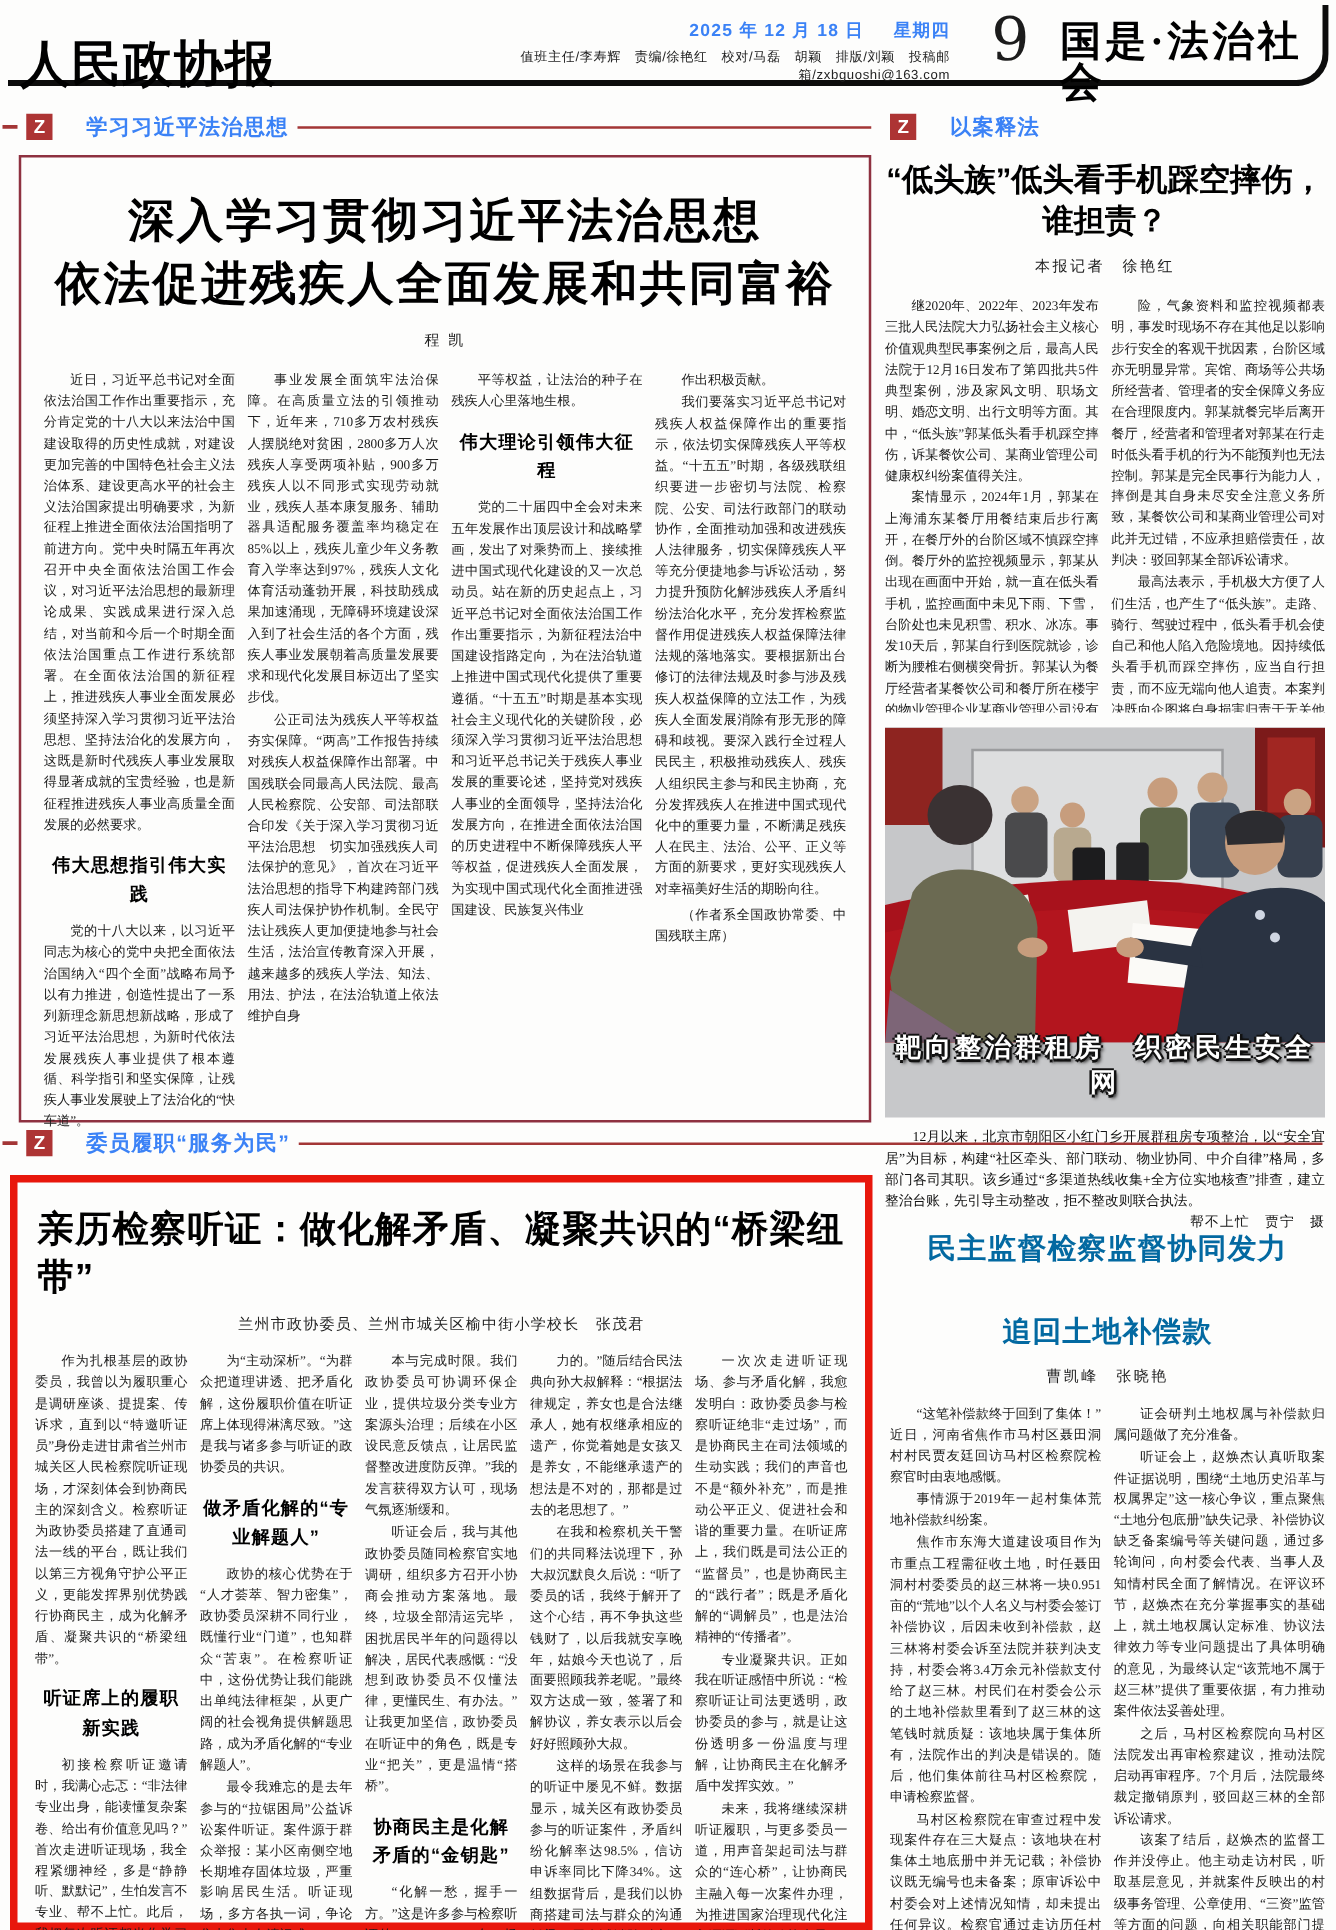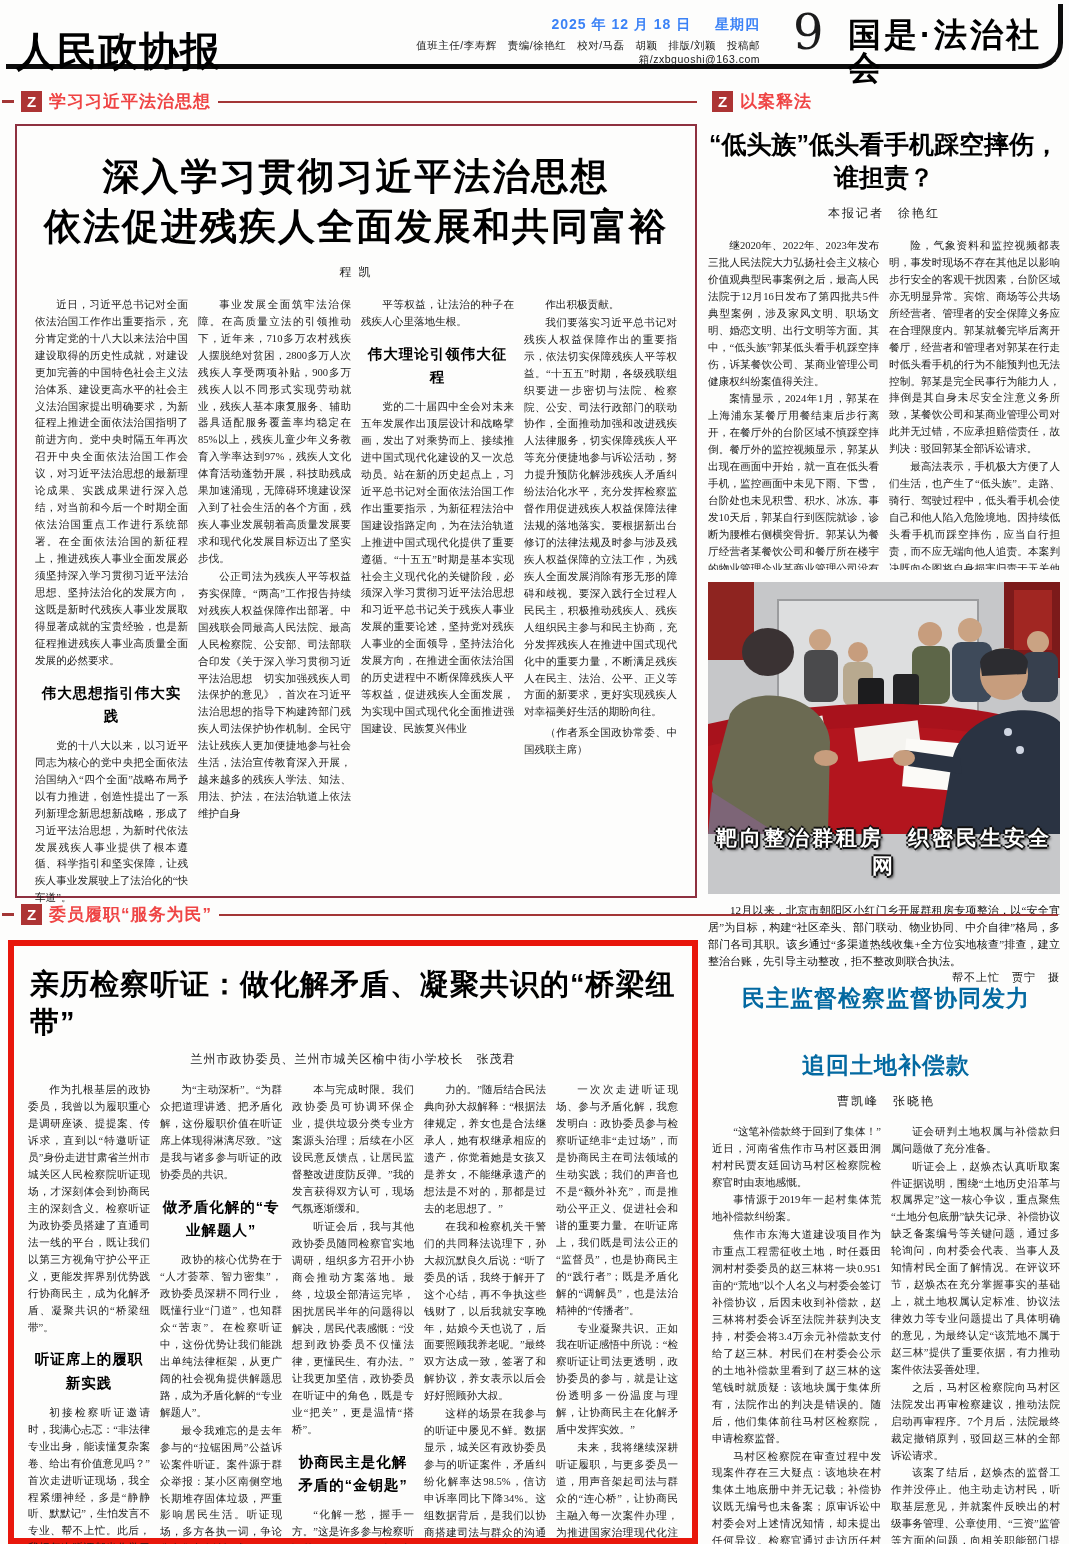--- a/index.html
+++ b/index.html
@@ -10,29 +10,29 @@
   .mast-rule{position:absolute;top:4px;left:6px;width:1052px;height:60px;
              border-bottom:5px solid #0c0c0c;border-right:5px solid #0c0c0c;
              border-bottom-right-radius:26px;}
   .logo{font-family:"DejaVu Serif",serif;font-weight:900;font-size:40px;
         transform:skewX(-8deg) scaleY(1.05);letter-spacing:1px;color:#000;}
   .dateline{font-family:"Liberation Sans",sans-serif;font-size:14px;font-weight:700;
             color:#3b82f6;text-align:right;letter-spacing:1px;}
   .staffline{font-family:"Liberation Sans",sans-serif;font-size:10.5px;color:#222;
              text-align:right;letter-spacing:.5px;margin-top:5px;}
   .pagenum{font-family:"DejaVu Serif",serif;font-size:48px;font-weight:400;color:#1c1c1c;line-height:1;}
-  .sec-title{font-family:Liberation Sans, sans-serif;font-size:33px;font-weight:900;
+  .sec-title{font-family:Liberation Serif, serif;font-size:33px;font-weight:900;
              letter-spacing:3px;color:#000;line-height:1;text-align:right;}
   
   .kicker{display:flex;align-items:center;gap:7px;}
   .kicker .dash{width:12px;height:3px;background:#a33636;}
   .kicker .zbox{width:21px;height:21px;background:#ad3434;color:#fff;text-align:center;
                 line-height:21px;font-family:"Liberation Sans",sans-serif;font-weight:900;font-size:15px;}
   .kicker .klabel{font-family:"Liberation Sans",sans-serif;font-weight:900;font-size:17px;
-                  color:#ef4444;letter-spacing:1px;white-space:nowrap;}
+                  color:#3b82f6;letter-spacing:1px;white-space:nowrap;margin-left:20px;}
   .kicker .krule{flex:1;height:2px;background:#a33636;}
   
   .box-maroon{border:2px solid #8e3140;}
   .box-red{border:6px solid #e8170c;}
   
   .h-big{font-family:"Liberation Sans",sans-serif;font-weight:900;text-align:center;
          font-size:37px;letter-spacing:2px;color:#000;line-height:1.35;}
   .h-mid{font-family:"Liberation Sans",sans-serif;font-weight:900;text-align:center;
          font-size:25px;letter-spacing:0;color:#000;line-height:1.3;}
   .h-red{font-family:"Liberation Sans",sans-serif;font-weight:900;text-align:left;

